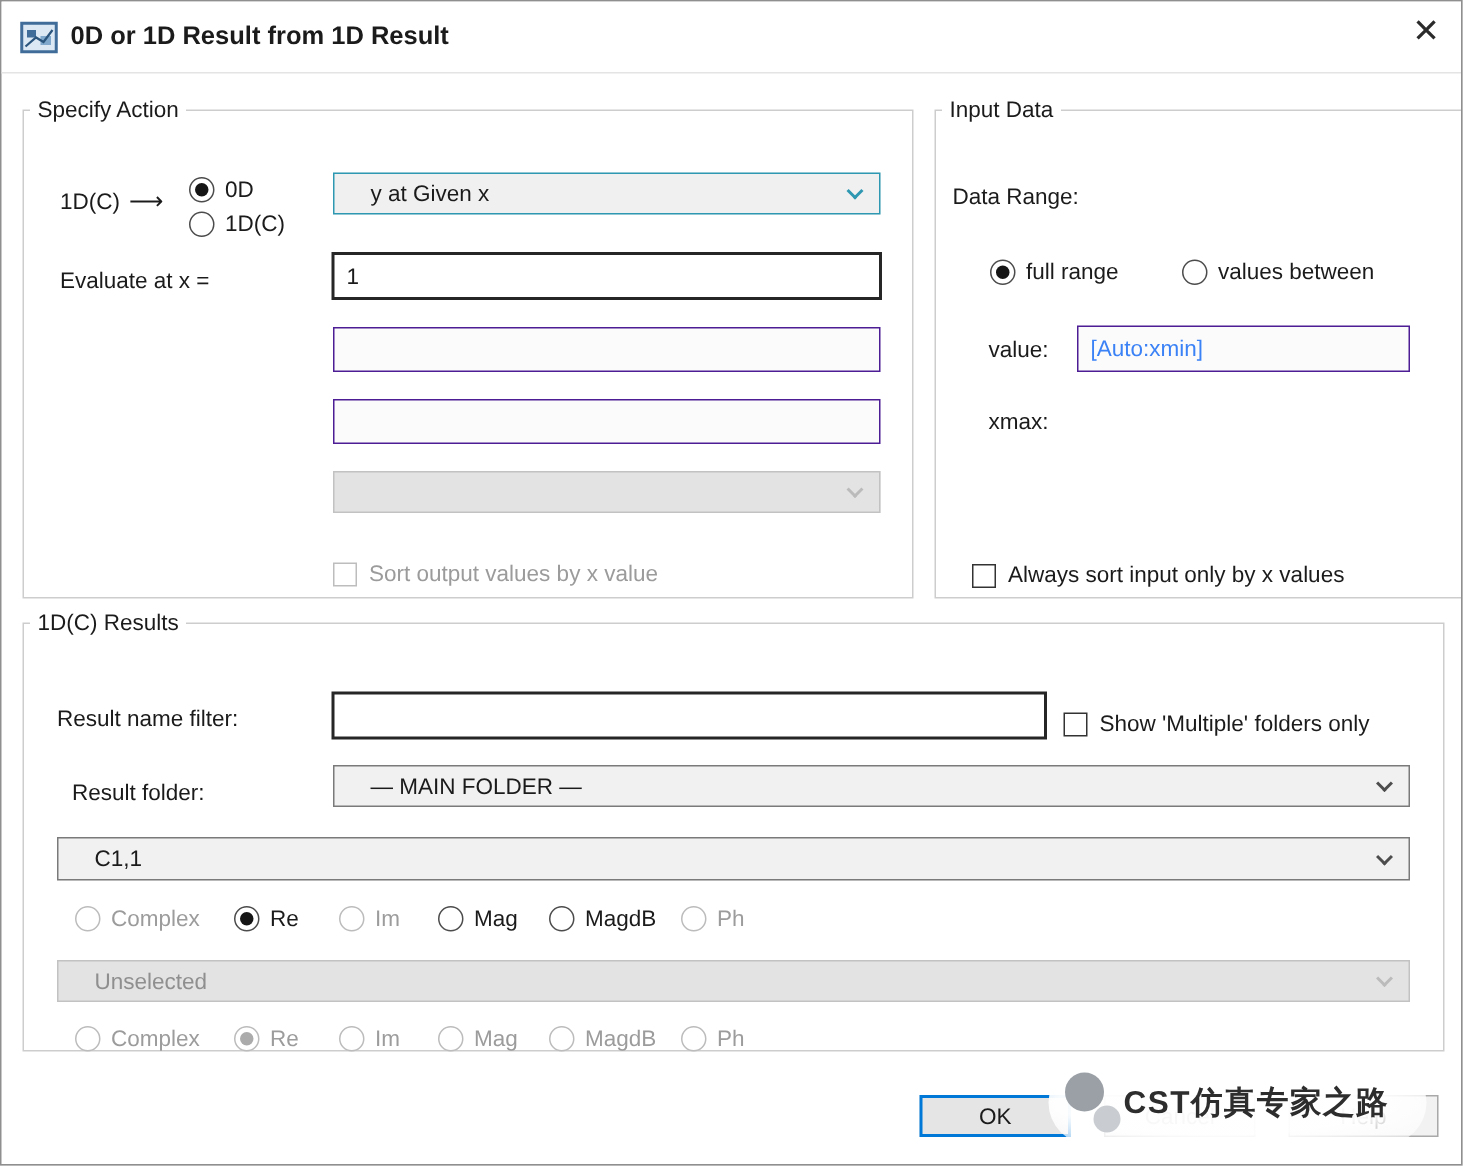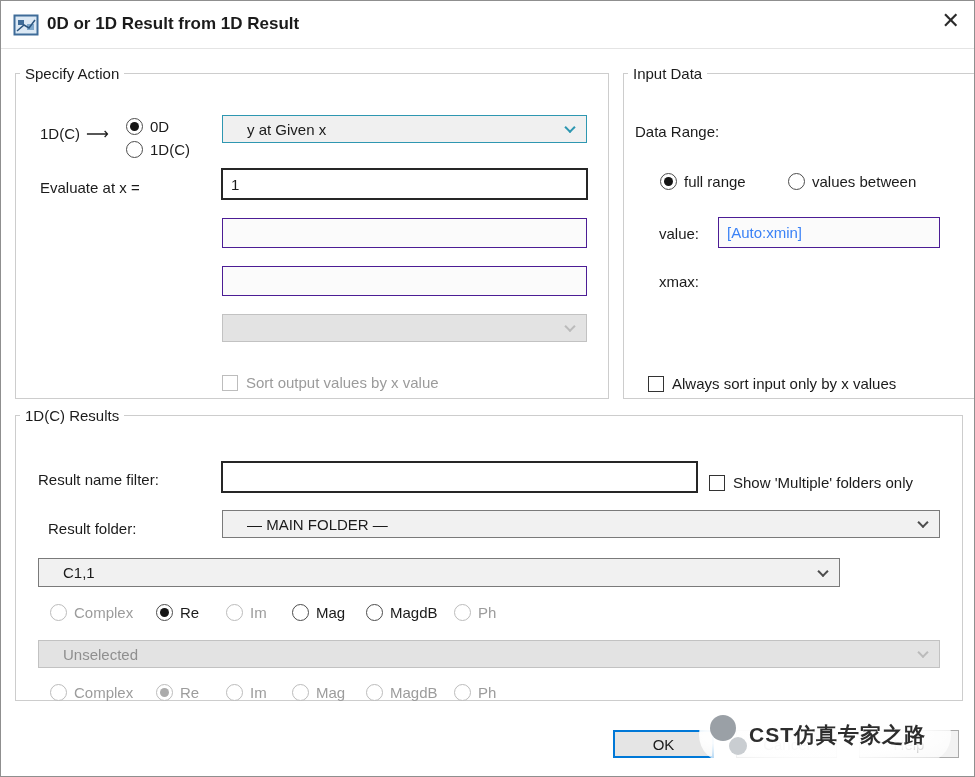--- a/index.html
+++ b/index.html
@@ -150,21 +150,21 @@
       <span class="checkbox"></span>
       <span>Show 'Multiple' folders only</span>
     </div>
 
     <div class="lbl" style="left:32px; top:96px;">Result folder:</div>
     <div class="combo" style="left:206px; top:86px; width:718px;">
       <span>— MAIN FOLDER —</span>
       <span class="chev"></span>
     </div>
 
-    <div class="combo" style="left:22px; top:134px; width:802px; height:29px;">
+    <div class="combo" style="left:22px; top:134px; width:902px; height:29px;">
       <span>C1,1</span>
       <span class="chev"></span>
     </div>
 
     <div class="radio-item dis" style="left:34px; top:180px;">
       <span class="radio"></span>
       <span>Complex</span>
     </div>
     <div class="radio-item" style="left:140px; top:180px;">
       <span class="radio checked"></span>

